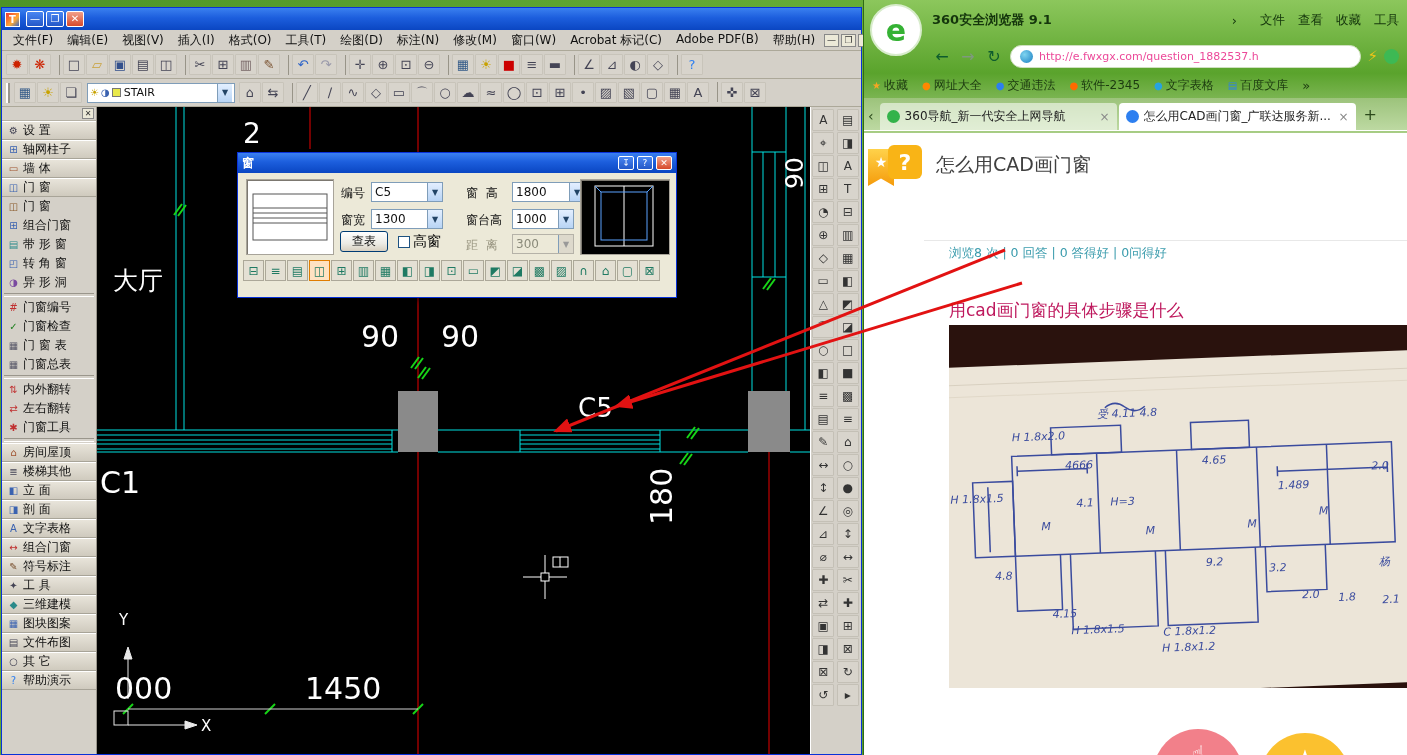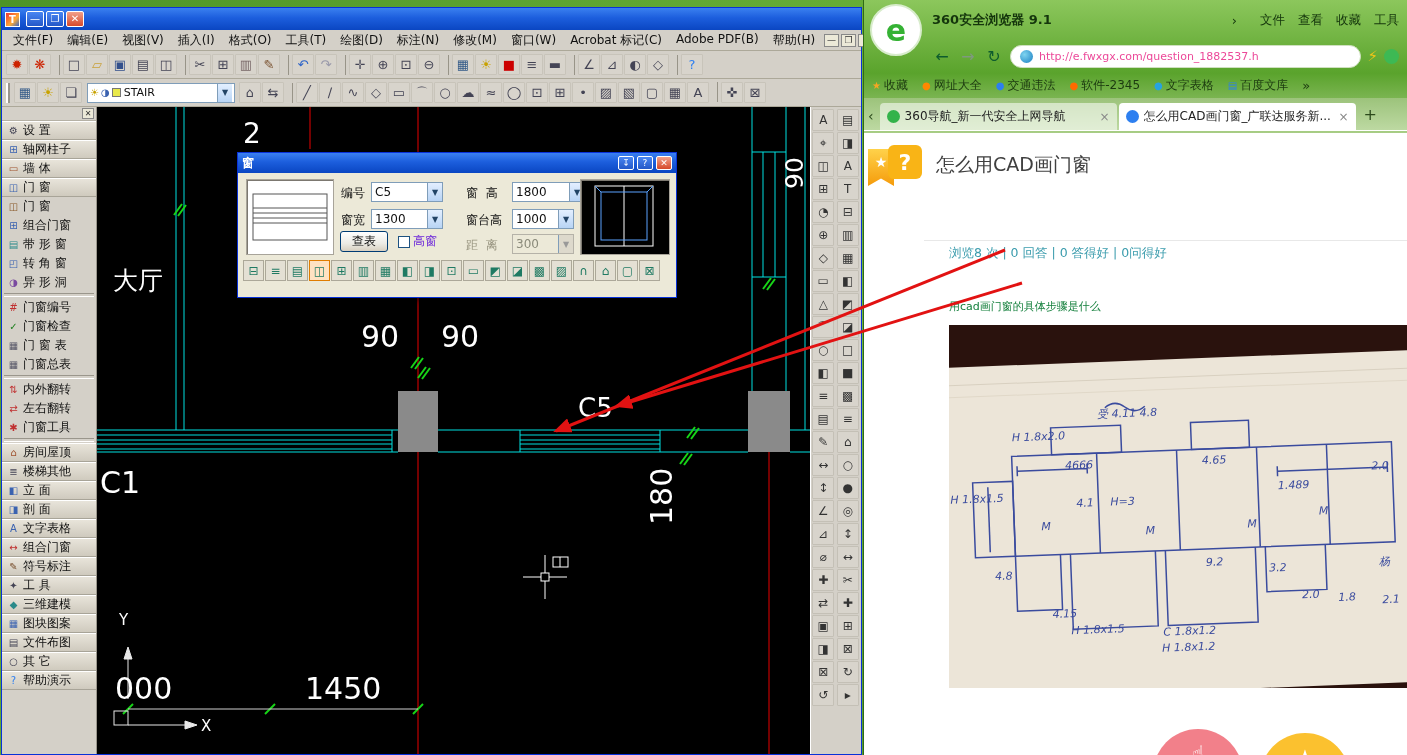--- a/index.html
+++ b/index.html
@@ -52,21 +52,21 @@
 #dlg-prev-right{position:absolute;left:342px;top:26px;width:90px;height:76px;background:#000}
 .dlg-label{position:absolute;font-size:12px;color:#111;white-space:pre}
 .dlg-label.dis{color:#97937f}
 .combo{position:absolute;height:20px;border:1px solid #7f9db9;background:#fff;display:flex}
 .combo .val{flex:1;font-size:12px;padding:2px 3px;color:#111}
 .combo .dd{width:15px;background:linear-gradient(#e3efff,#b8d4f5);border-left:1px solid #7f9db9;font-size:8px;display:flex;align-items:center;justify-content:center;color:#246}
 .combo.dis{border-color:#b5b2a8}
 .combo.dis .val{background:#ece9d8;color:#8a8a7a}
 .combo.dis .dd{background:#ddd9cc;color:#999}
 #dlg-lookup{position:absolute;left:102px;top:78px;width:48px;height:21px;border:1px solid #003c74;border-radius:3px;background:linear-gradient(#fff,#ecebe5 60%,#d8d0c0);font-size:12px;text-align:center;line-height:19px;color:#111}
-#dlg-check{position:absolute;left:160px;top:80px;display:flex;align-items:center;font-size:12px;color:#6d28d9}
+#dlg-check{position:absolute;left:160px;top:80px;display:flex;align-items:center;font-size:14px;color:#000000}
 #dlg-check .box{width:12px;height:12px;border:1px solid #1d5281;background:#fff;margin-right:3px}
 #dlg-icons{position:absolute;left:5px;top:107px;display:flex}
 .dlg-ic{width:21px;height:21px;border:1px solid #aca899;background:#e4e0d4;color:#1f7a63;font-size:12px;display:flex;align-items:center;justify-content:center;margin-right:1px}
 .dlg-ic.on{border:1px solid #e07c00;background:#ffe2c2}
 
 
 #browser{position:absolute;left:863px;top:0;width:544px;height:755px;border-left:1px solid #2f6b16;display:flex;flex-direction:column}
 #chrome{height:133px;background:linear-gradient(180deg,#8cc75c,#5aa32c 55%,#a8cd85);position:relative}
 #logo{position:absolute;left:6px;top:4px;width:52px;height:52px;border-radius:50%;background:#fff;border:2px solid #d8eccc;display:flex;align-items:center;justify-content:center;font-size:30px;font-weight:bold;color:#35b234}
 #br-row1{height:40px;display:flex;align-items:center;padding-left:68px;padding-right:8px}
@@ -93,21 +93,21 @@
 .tab-ic{width:13px;height:13px;border-radius:50%;margin-right:5px;flex:none}
 .tab-lb{flex:1;font-size:12px;color:#222;white-space:nowrap;overflow:hidden}
 .tab-x{font-size:12px;color:#888;margin-left:4px}
 #newtab{font-size:16px;color:#2c4a1c;margin:0 0 6px 6px}
 #content{flex:1;background:#fff;position:relative;overflow:hidden}
 #star-ribbon{position:absolute;left:4px;top:16px;width:26px;height:37px;background:linear-gradient(#ffd24a,#f59b0b);clip-path:polygon(0 0,100% 0,100% 100%,50% 80%,0 100%);display:flex;justify-content:center;color:#fff;font-size:14px;padding-top:5px}
 #q-band{position:absolute;left:60px;right:0;top:42px;height:66px;border-bottom:1px solid #e8e8e8}
 #q-icon{position:absolute;left:24px;top:12px;width:34px;height:34px;background:#f9b416;border-radius:6px;color:#fff;font-size:22px;font-weight:bold;display:flex;align-items:center;justify-content:center}
 #q-title{position:absolute;left:72px;top:19px;font-size:19px;color:#404040}
 #q-stats{position:absolute;left:85px;top:112px;font-size:12.5px;color:#3b9cad}
-#q-body{position:absolute;left:85px;top:166px;font-size:11px;color:#15803d}
+#q-body{position:absolute;left:85px;top:166px;font-size:17px;color:#be185d}
 #photo{position:absolute;left:85px;top:192px;width:459px;height:363px}
 .circle-btn{position:absolute;width:90px;height:90px;border-radius:50%;display:flex;justify-content:center;color:#fff;font-size:20px;padding-top:12px}
 #like-btn{left:289px;top:596px;background:#f2808a}
 #fav-btn{left:396px;top:600px;background:#fbc12f}
 
 
 #arrows{position:absolute;left:0;top:0;width:1407px;height:755px;pointer-events:none;z-index:100}
 
 
 text{font-family:"DejaVu Sans","Liberation Sans",sans-serif}

